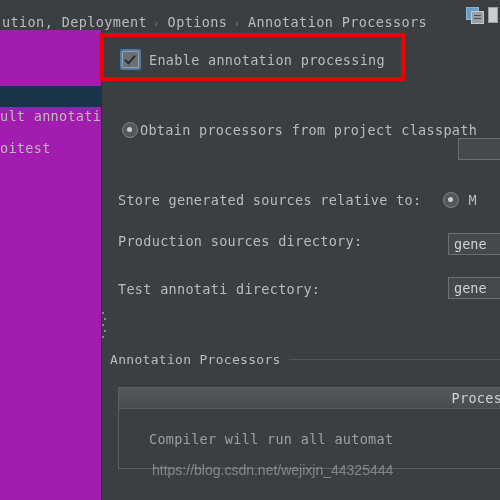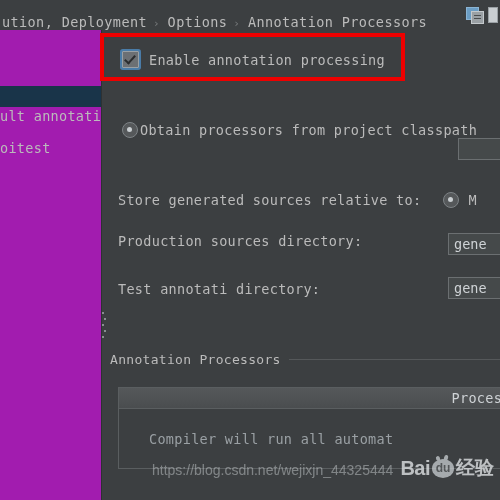--- a/index.html
+++ b/index.html
@@ -427,19 +427,14 @@
         <span class="emptytext">Compiler will run all automat</span>
       </div>
     </div>
 
     <div class="bottom-label">Annotation Processor Options</div>
   </div>
 
   <div class="red-box"></div>
 
   <div class="wm-url">https://blog.csdn.net/wejixjn_44325444</div>
-  <div class="wm-baidu">
-    <span class="bai">Bai</span>
-    <span class="du">du</span>
-    <span class="jy">经验</span>
-  </div>
 
 </div>
 
 </body></html>

